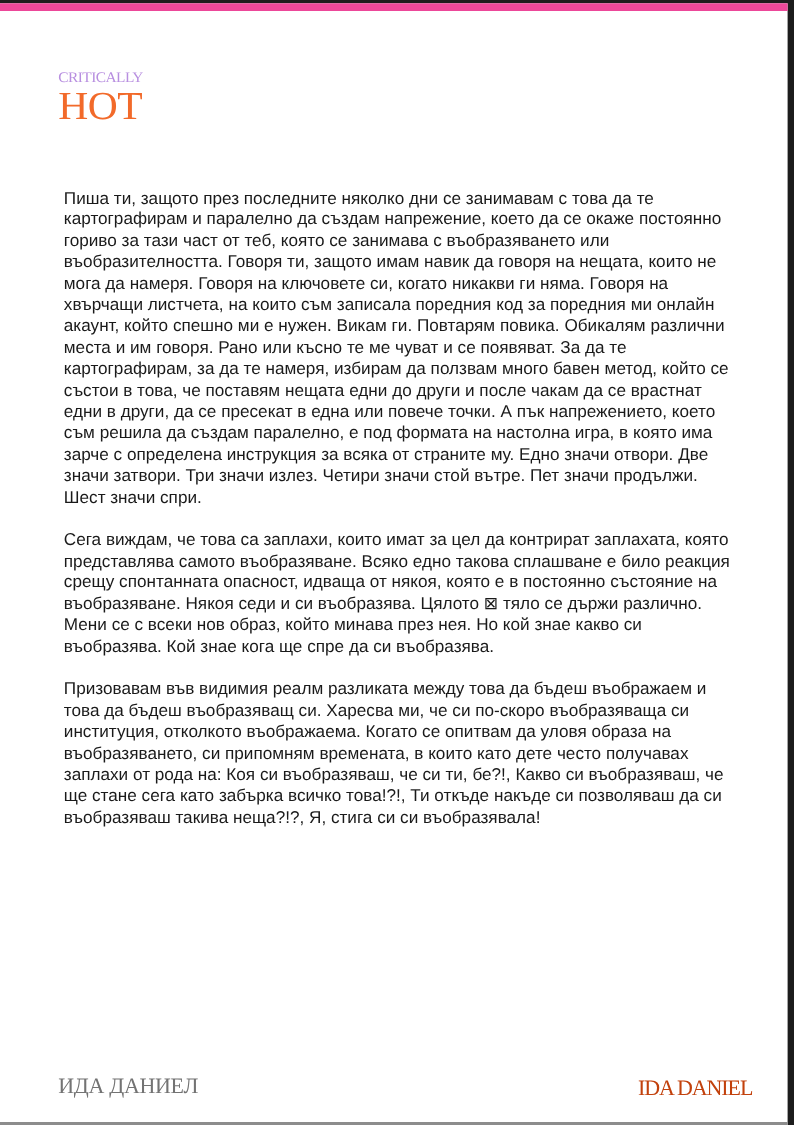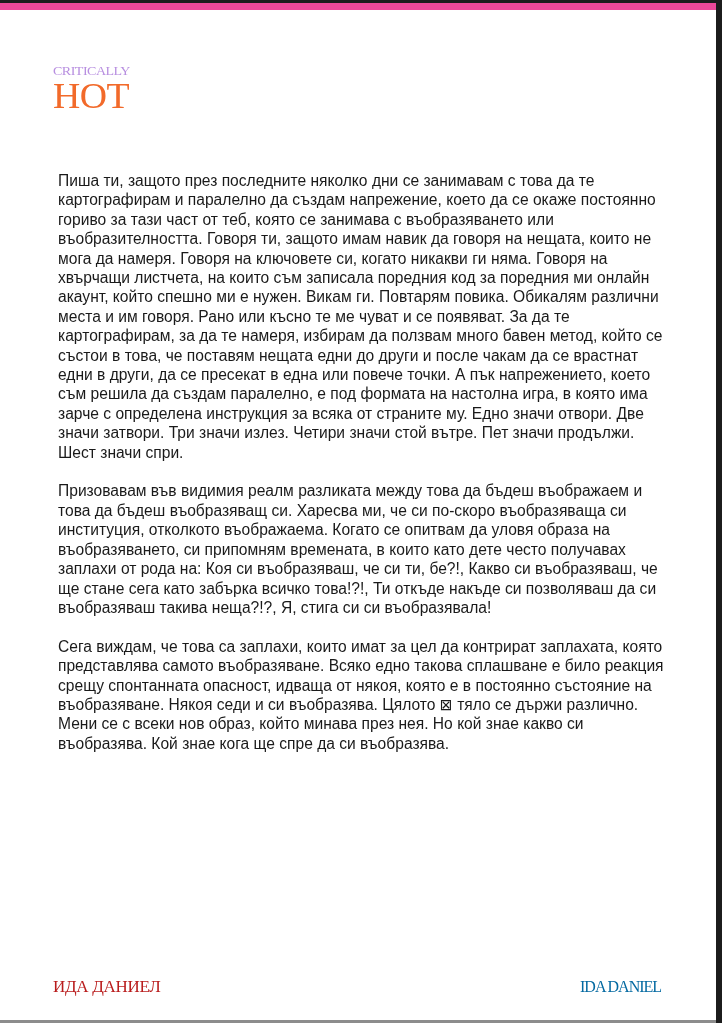--- a/index.html
+++ b/index.html
@@ -69,31 +69,31 @@
     }
     .letter p {
       margin: 0 0 19.4px 0;
       white-space: pre-line;
     }
     .footer-left {
       position: absolute;
       left: 53px;
       top: 967px;
       font-family: "Liberation Serif", "DejaVu Serif", serif;
-      font-size: 17px;
-      color: #b91c1c;
+      font-size: 20px;
+      color: #737373;
       letter-spacing: -0.3px;
     }
     .footer-right {
       position: absolute;
       left: 580px;
       top: 968px;
       font-family: "Liberation Serif", "DejaVu Serif", serif;
-      font-size: 16px;
-      color: #0369a1;
+      font-size: 20px;
+      color: #c2410c;
       letter-spacing: -1px;
     }
   </style>
 </head>
 <body>
 
 <div class="viewer">
   <div class="page">
 
     <div class="logo">
@@ -110,32 +110,32 @@
 хвърчащи листчета, на които съм записала поредния код за поредния ми онлайн
 акаунт, който спешно ми е нужен. Викам ги. Повтарям повика. Обикалям различни
 места и им говоря. Рано или късно те ме чуват и се появяват. За да те
 картографирам, за да те намеря, избирам да ползвам много бавен метод, който се
 състои в това, че поставям нещата едни до други и после чакам да се врастнат
 едни в други, да се пресекат в една или повече точки. А пък напрежението, което
 съм решила да създам паралелно, е под формата на настолна игра, в която има
 зарче с определена инструкция за всяка от страните му. Едно значи отвори. Две
 значи затвори. Три значи излез. Четири значи стой вътре. Пет значи продължи.
 Шест значи спри.</p>
+      <p>Сега виждам, че това са заплахи, които имат за цел да контрират заплахата, която
+представлява самото въобразяване. Всяко едно такова сплашване е било реакция
+срещу спонтанната опасност, идваща от някоя, която е в постоянно състояние на
+въобразяване. Някоя седи и си въобразява. Цялото ⊠ тяло се държи различно.
+Мени се с всеки нов образ, който минава през нея. Но кой знае какво си
+въобразява. Кой знае кога ще спре да си въобразява.</p>
       <p>Призовавам във видимия реалм разликата между това да бъдеш въображаем и
 това да бъдеш въобразяващ си. Харесва ми, че си по-скоро въобразяваща си
 институция, отколкото въображаема. Когато се опитвам да уловя образа на
 въобразяването, си припомням времената, в които като дете често получавах
 заплахи от рода на: Коя си въобразяваш, че си ти, бе?!, Какво си въобразяваш, че
 ще стане сега като забърка всичко това!?!, Ти откъде накъде си позволяваш да си
 въобразяваш такива неща?!?, Я, стига си си въобразявала!</p>
-      <p>Сега виждам, че това са заплахи, които имат за цел да контрират заплахата, която
-представлява самото въобразяване. Всяко едно такова сплашване е било реакция
-срещу спонтанната опасност, идваща от някоя, която е в постоянно състояние на
-въобразяване. Някоя седи и си въобразява. Цялото ⊠ тяло се държи различно.
-Мени се с всеки нов образ, който минава през нея. Но кой знае какво си
-въобразява. Кой знае кога ще спре да си въобразява.</p>
     </div>
 
     <div class="footer-left">ИДА ДАНИЕЛ</div>
     <div class="footer-right">IDA DANIEL</div>
   </div>
   <div class="bottom-edge"></div>
 </div>
 
 </body></html>

